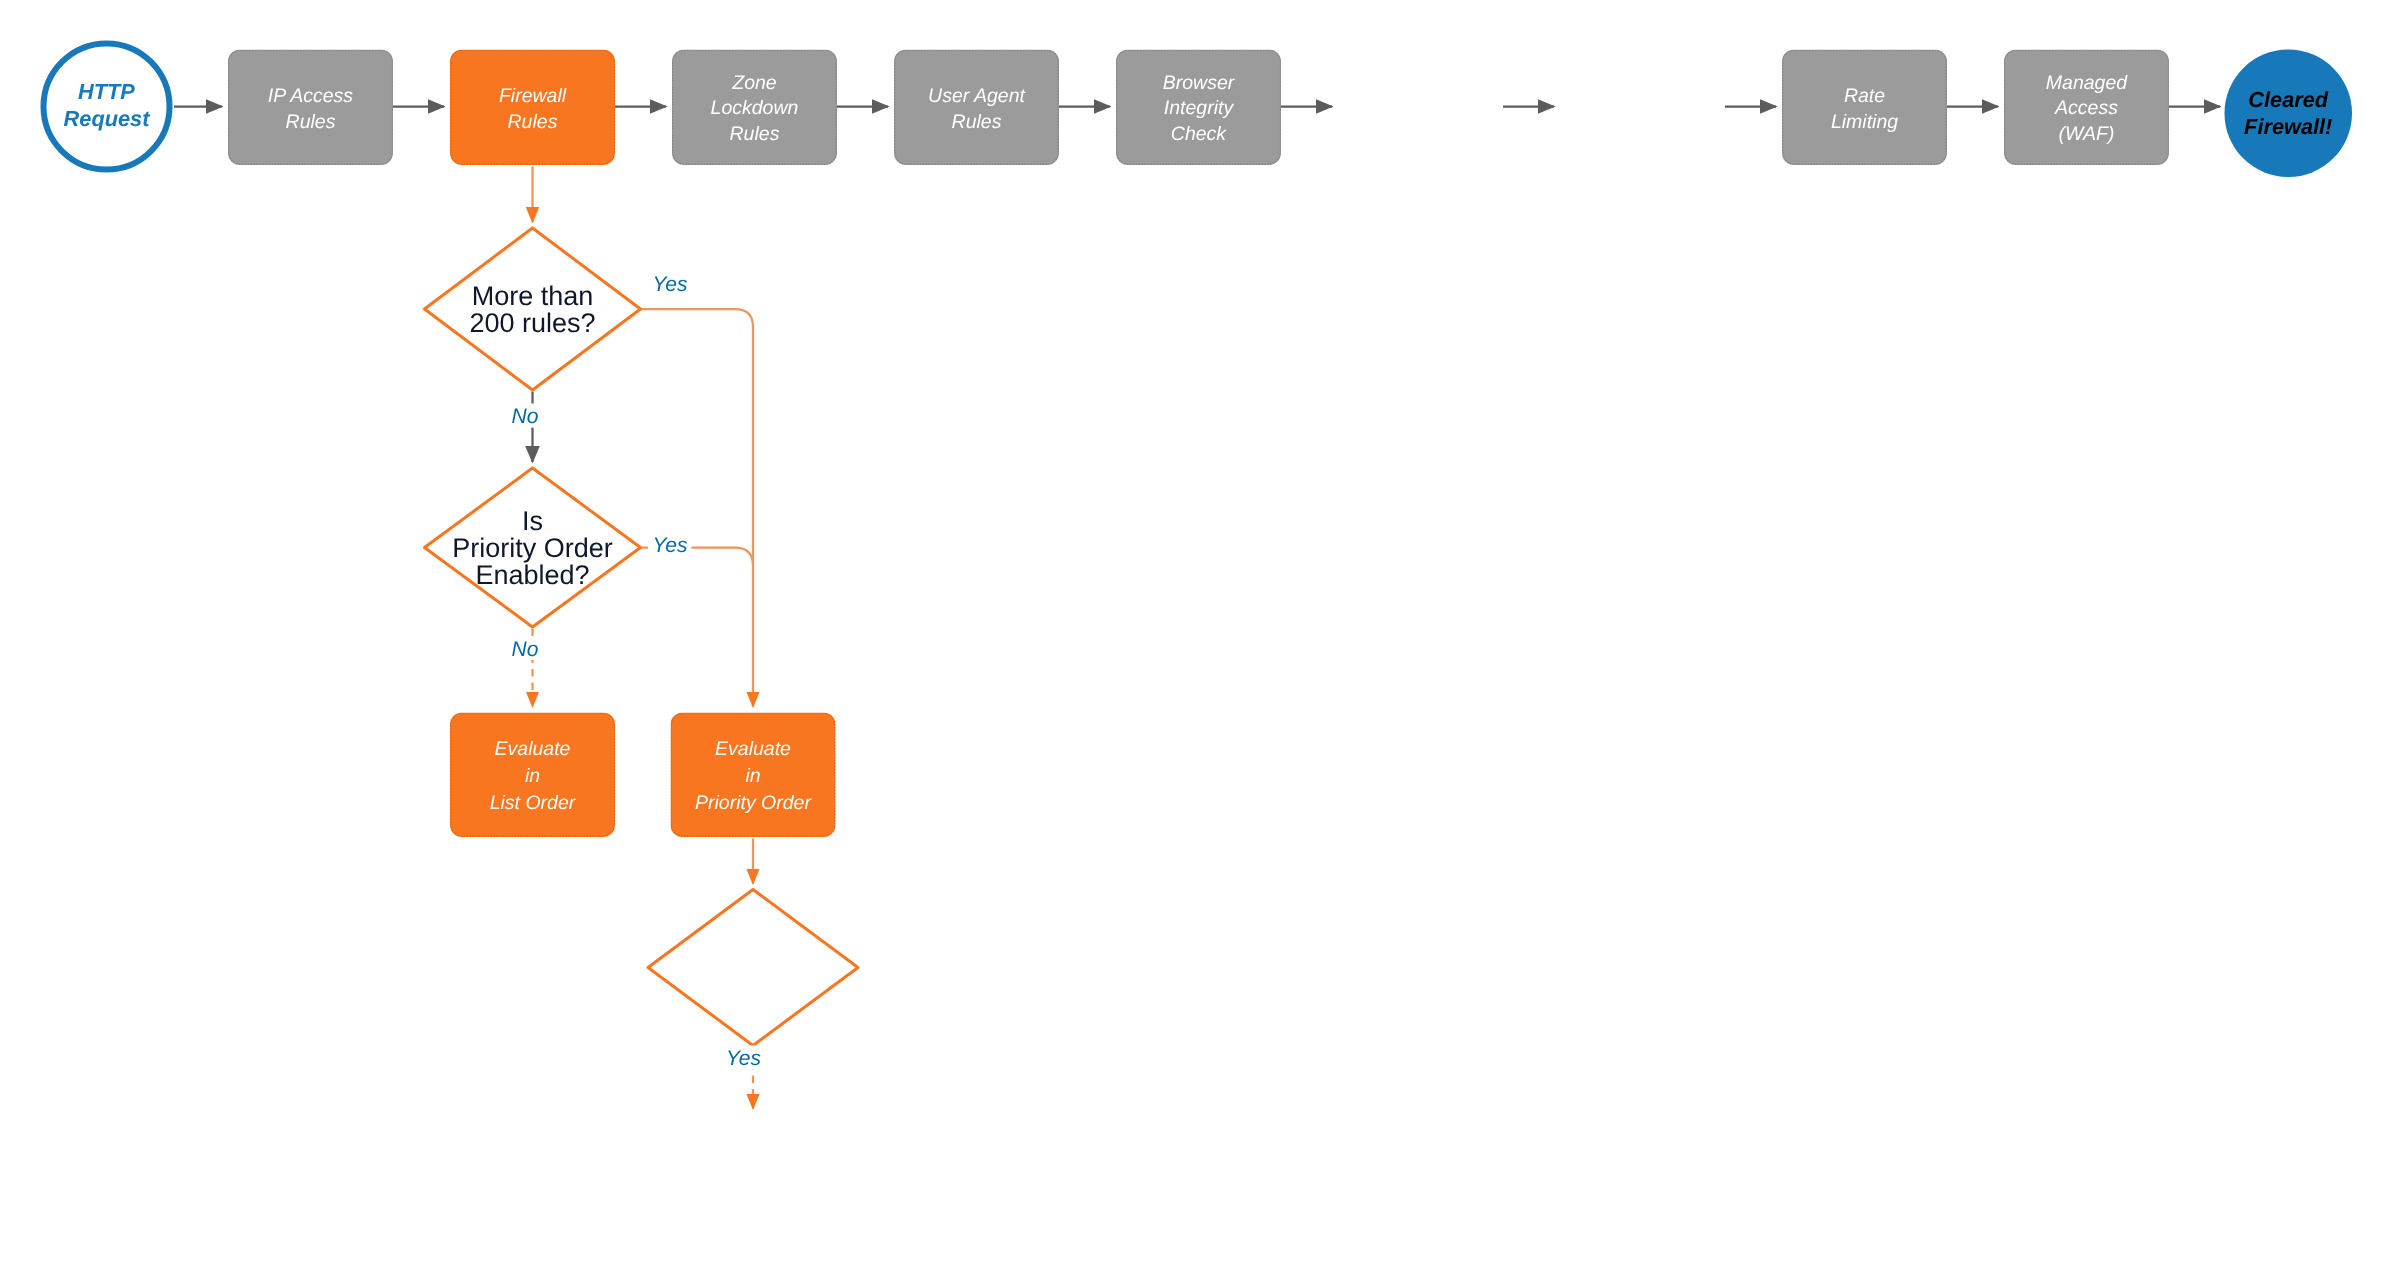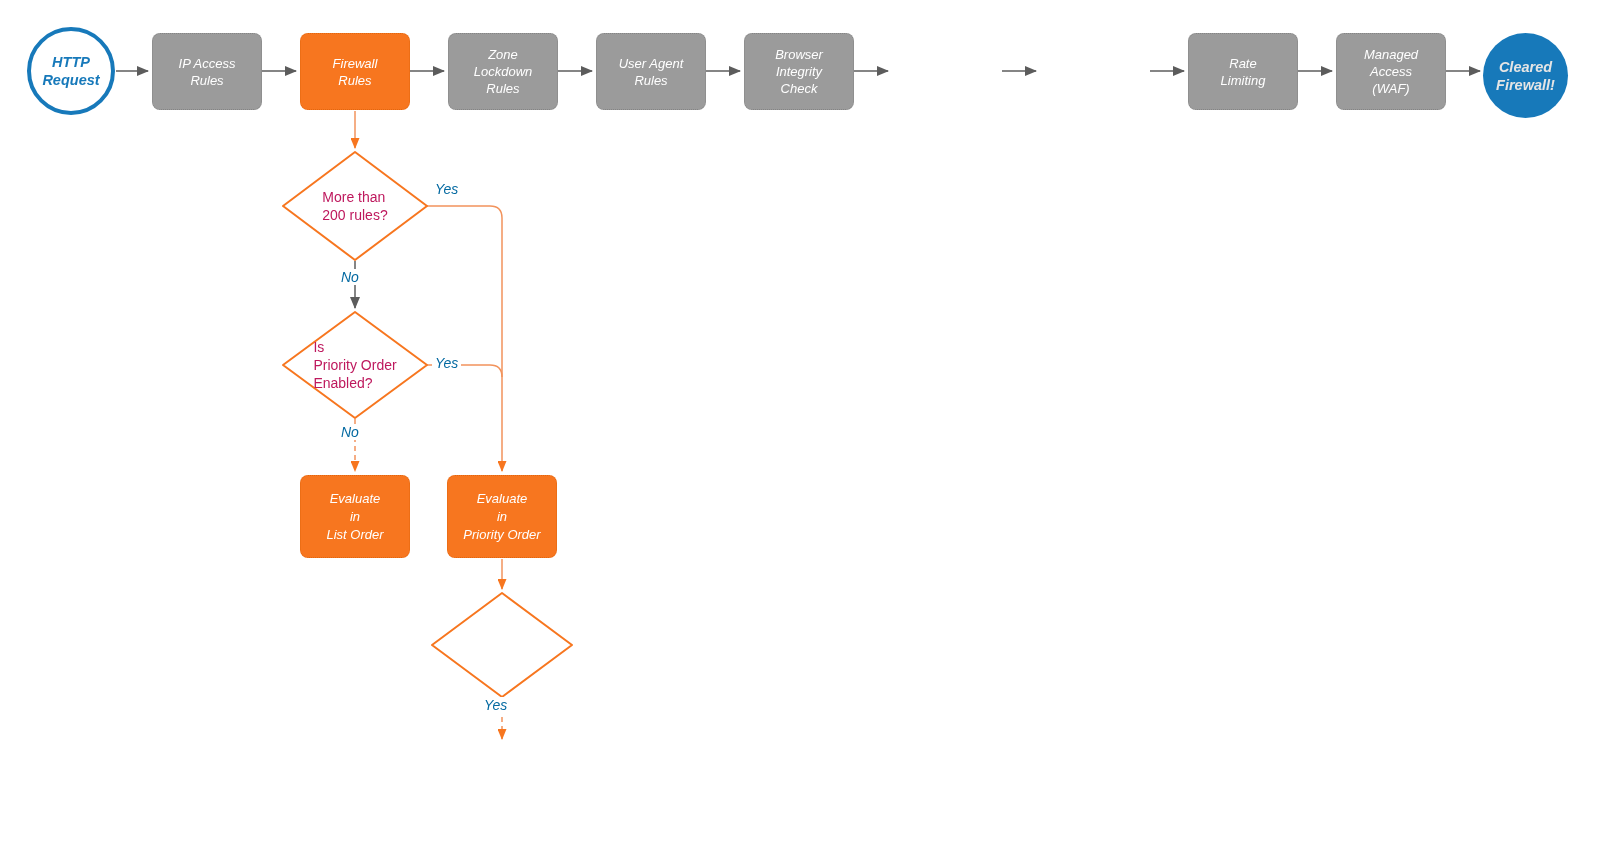--- a/index.html
+++ b/index.html
@@ -64,31 +64,31 @@
     left: 27px; top: 27px;
     width: 88px; height: 88px;
     background: #ffffff;
     border: 4px solid #1779BA;
     color: #1779BA;
   }
   .circle.end {
     left: 1483px; top: 33px;
     width: 85px; height: 85px;
     background: #1779BA;
-    color: #e5e5e5;
+    color: #000000;
   }
   .diamond-text {
     position: absolute;
     z-index: 2;
     display: flex;
     align-items: center;
     justify-content: center;
-    text-align: left;
-    color: #be185d;
-    font-size: 14px;
+    text-align: center;
+    color: #0f172a;
+    font-size: 18px;
     line-height: 18px;
   }
   .edge-label {
     position: absolute;
     z-index: 3;
     background: #ffffff;
     color: #0369a1;
     font-style: italic;
     font-size: 14px;
     padding: 0 3px;

